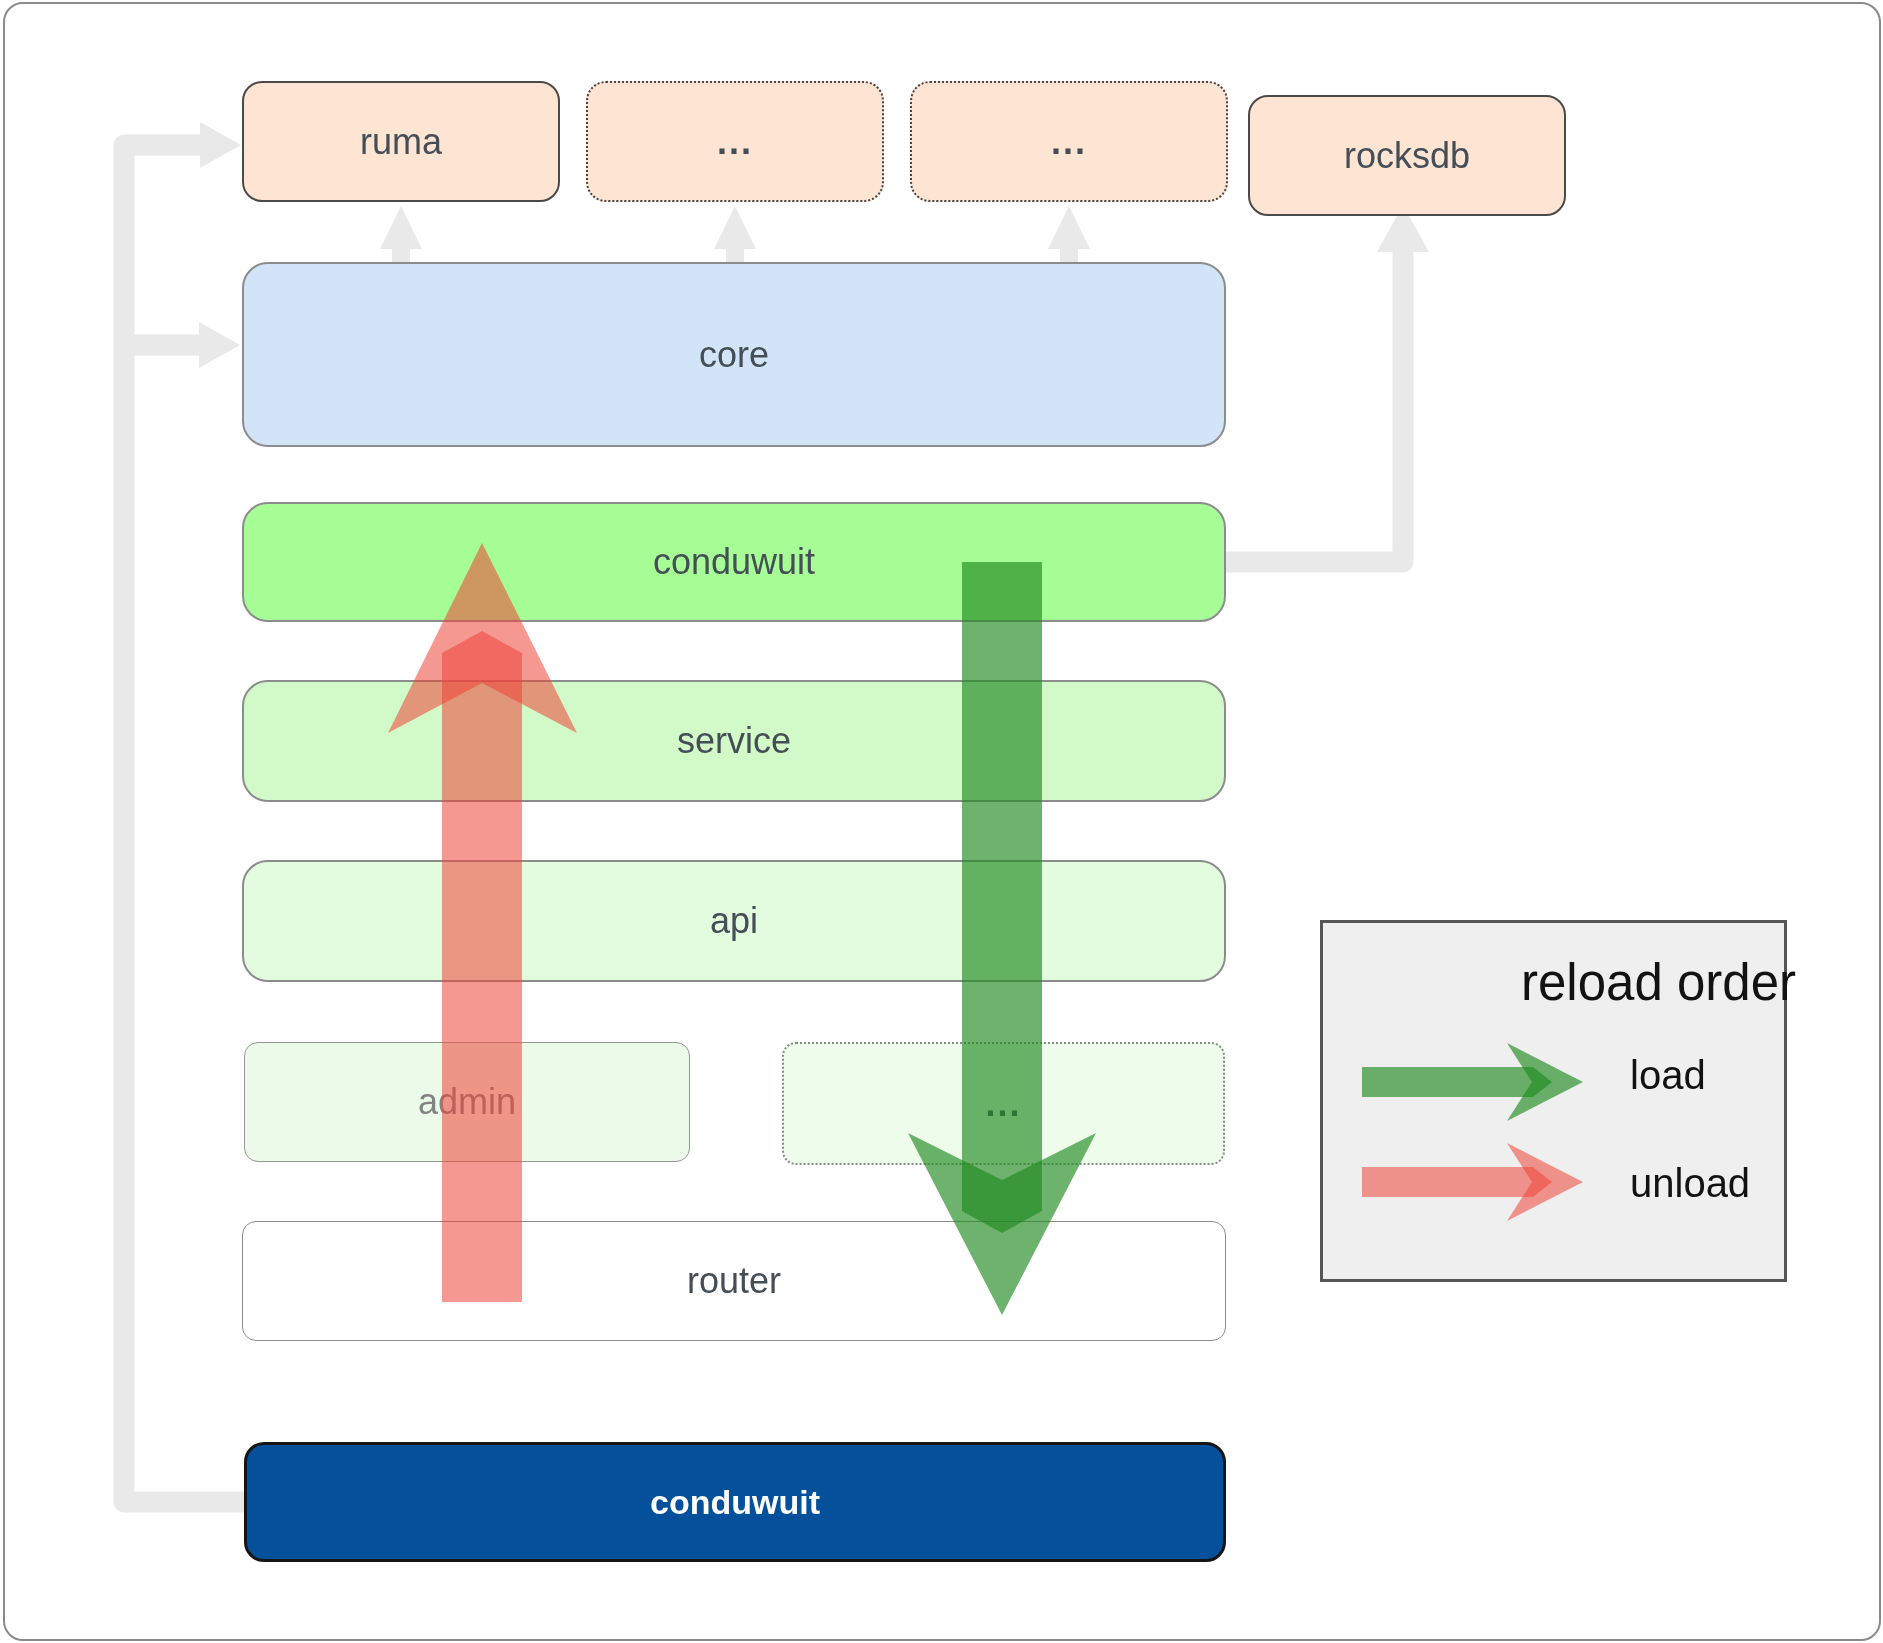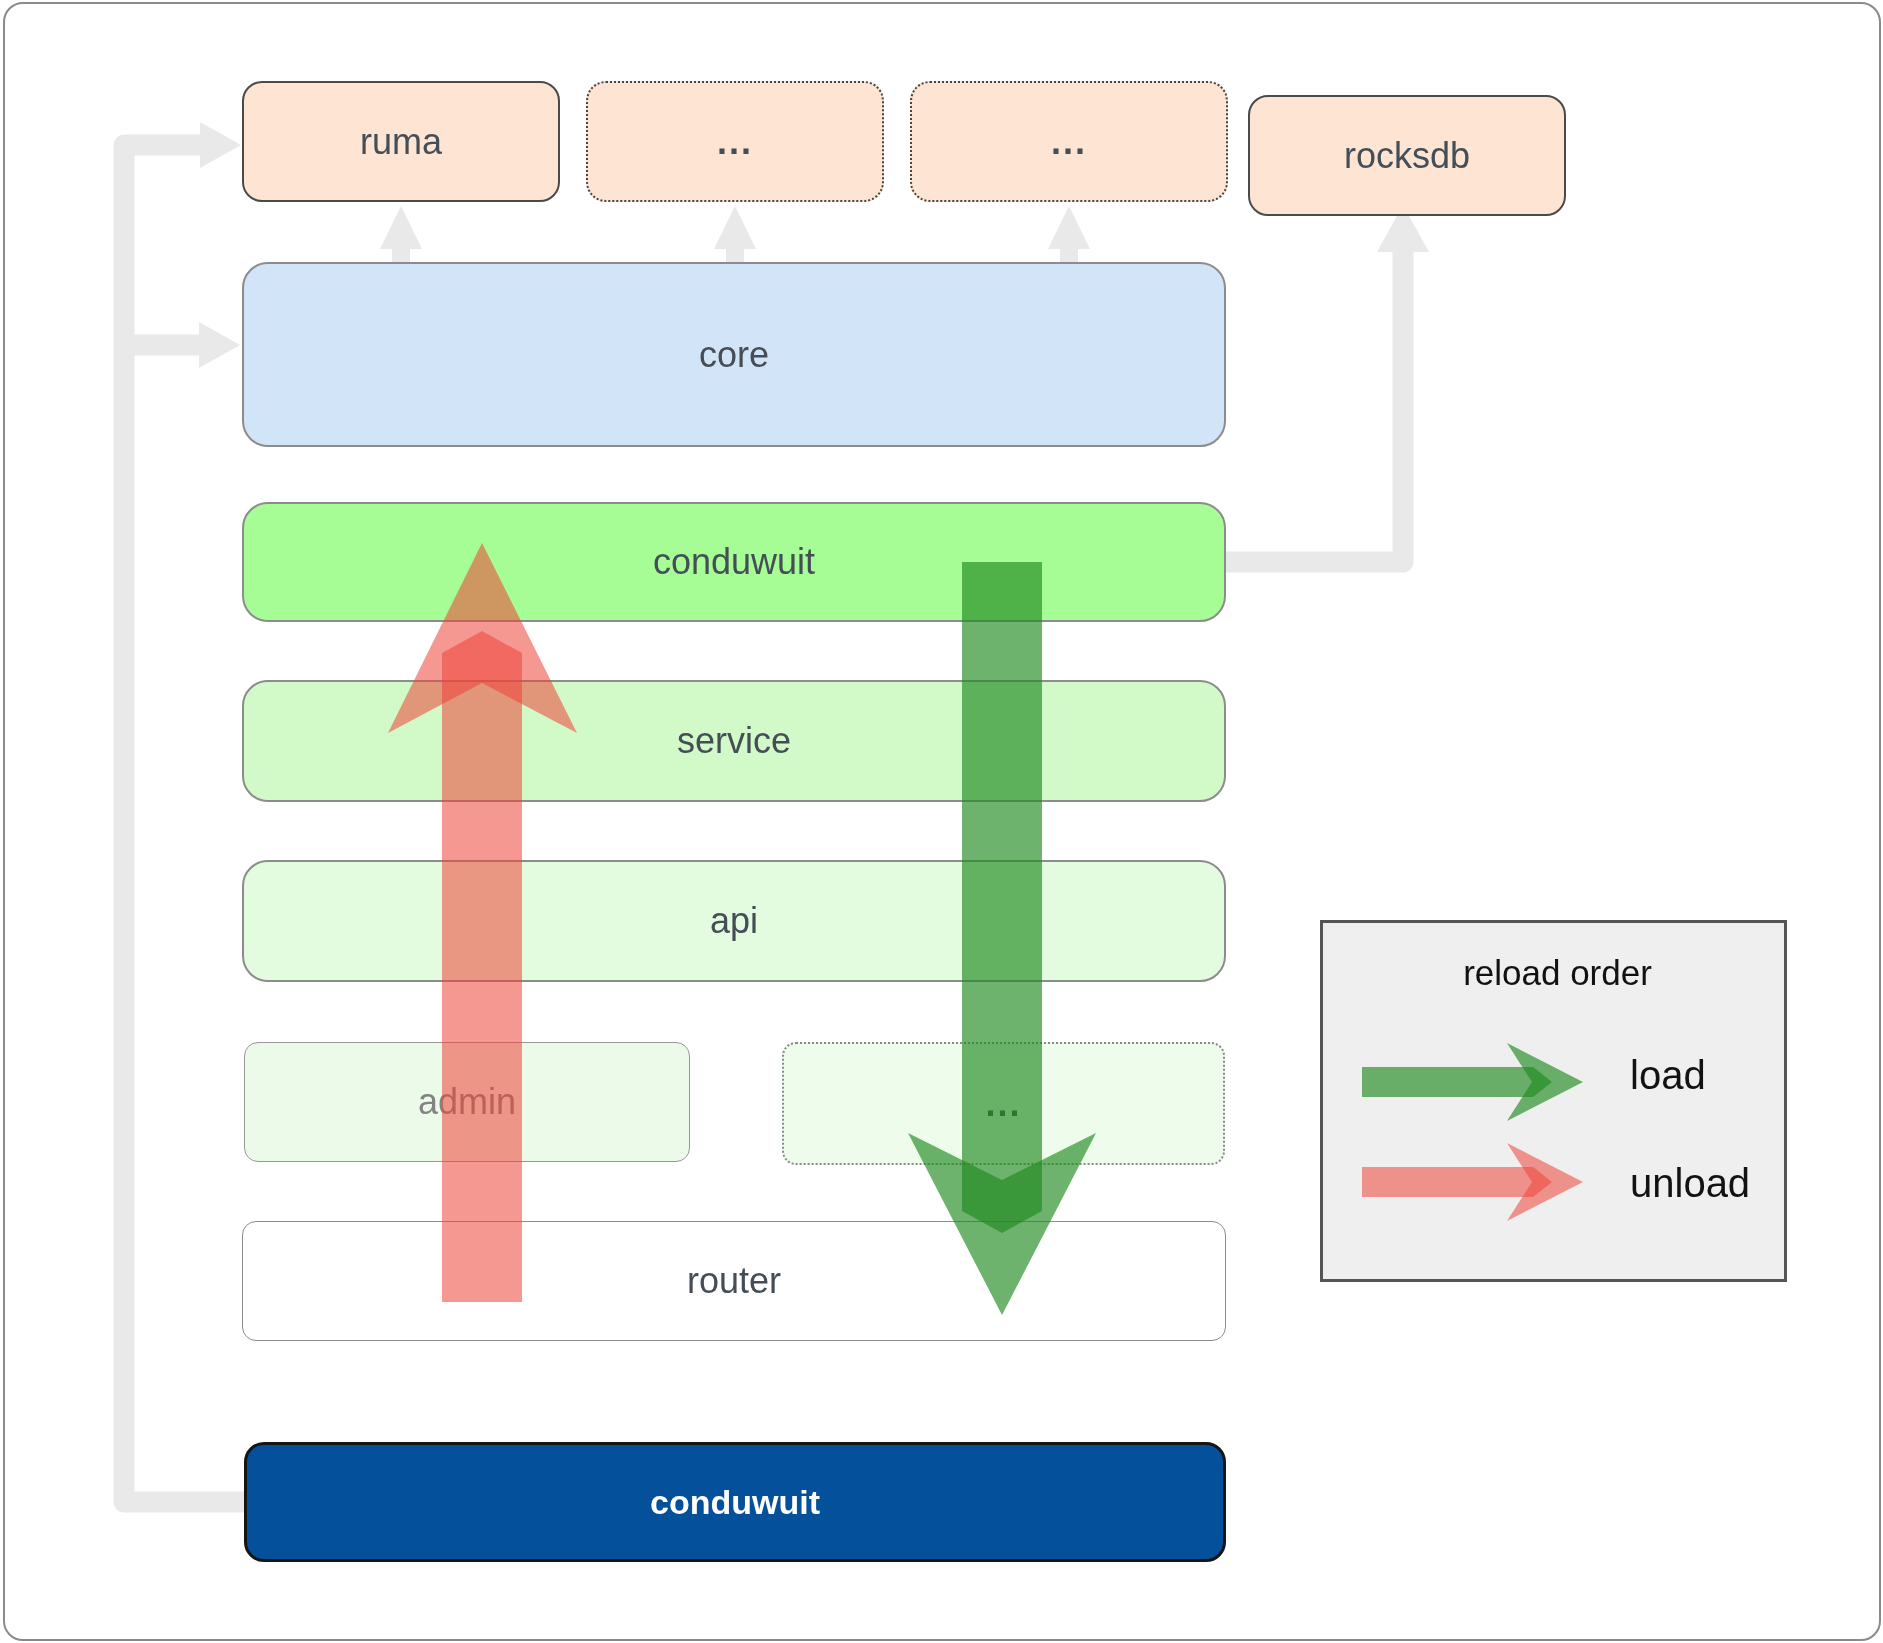--- a/index.html
+++ b/index.html
@@ -21,21 +21,21 @@
   .b-service {left:242px;top:680px;width:984px;height:122px;background:#d2fac8;border:2px solid #8c8c8c;border-radius:26px;}
   .b-api     {left:242px;top:860px;width:984px;height:122px;background:#e3fbde;border:2px solid #8c8c8c;border-radius:26px;}
   .b-admin   {left:244px;top:1042px;width:446px;height:120px;background:#ecfbe9;border:1.5px solid #979797;border-radius:14px;}
   .b-admin .lbl{color:#838383;}
   .b-dots3   {left:782px;top:1042px;width:443px;height:123px;background:#eefcec;border:2px dotted #8a8a8a;border-radius:14px;}
   .b-router  {left:242px;top:1221px;width:984px;height:120px;background:#ffffff;border:1.5px solid #8c8c8c;border-radius:14px;}
   .b-app     {left:244px;top:1442px;width:982px;height:120px;background:#05509b;border:3px solid #151515;border-radius:20px;}
   .b-app .lbl{color:#ffffff;font-weight:bold;font-size:34px;}
   
   .legend{position:absolute;left:1320px;top:920px;width:467px;height:362px;background:#efefef;border:3px solid #555;box-sizing:border-box;}
-  .legend-title{position:absolute;left:4px;top:30px;width:100%;text-align:center;font-size:35px;color:#121212;}
+  .legend-title{position:absolute;left:12px;top:30px;width:100%;text-align:right;font-size:51px;color:#121212;}
   .legend-item-label{position:absolute;left:307px;font-size:40px;color:#121212;}
   .legend-load-label{top:130px;}
   .legend-unload-label{top:238px;}
 </style>
 </head>
 <body>
 
 <div class="canvas">
 
   <svg class="layer" viewBox="0 0 1883 1643">

